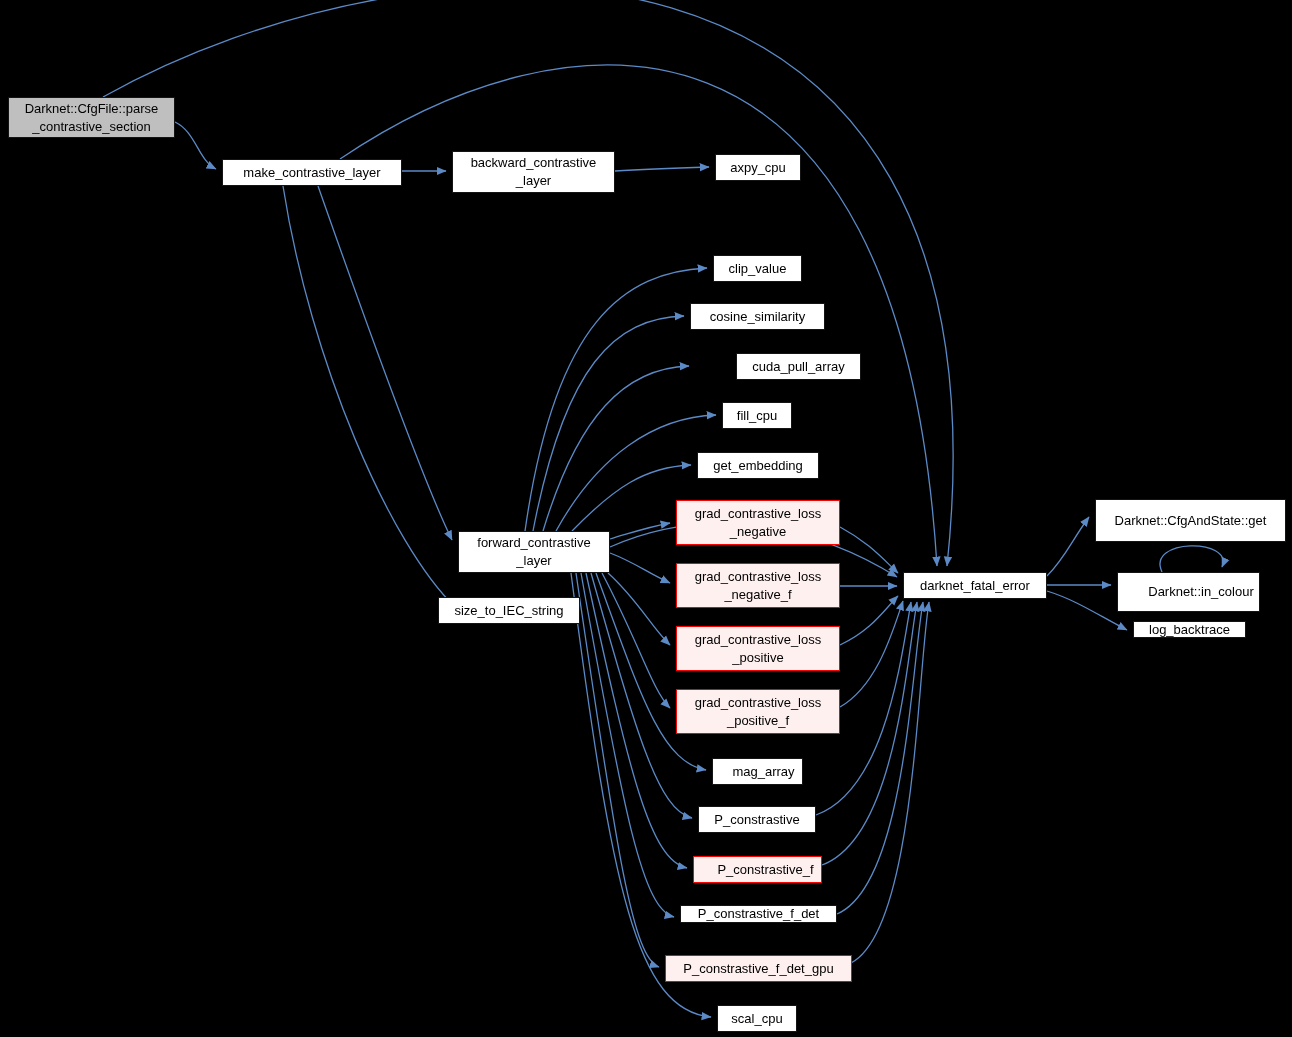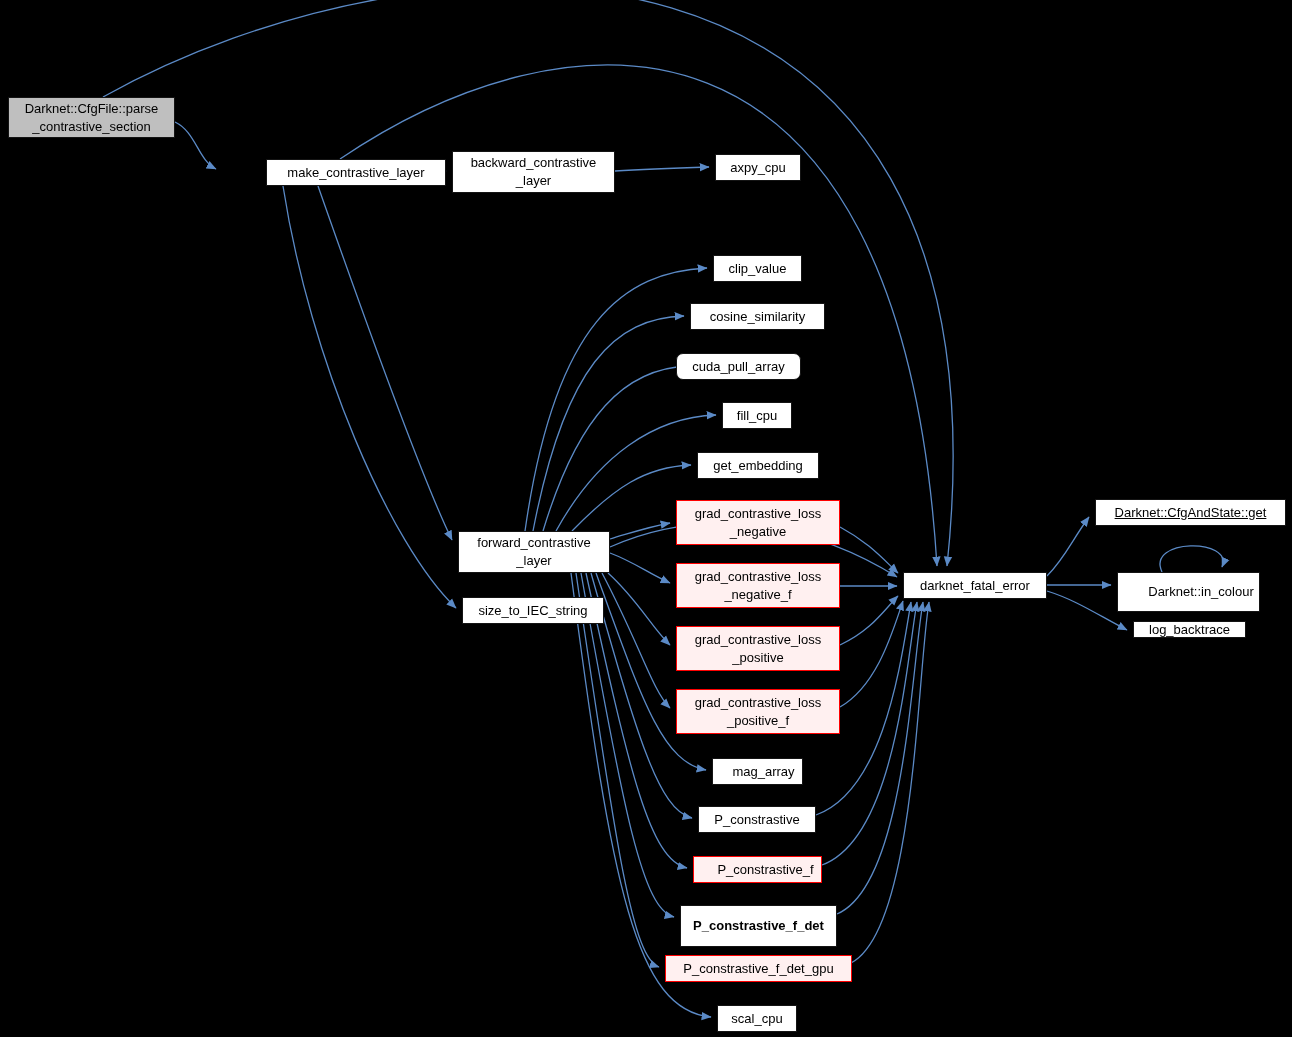--- a/index.html
+++ b/index.html
@@ -72,42 +72,42 @@
     <path class="edge" d="M 1047,585 C 1070,585 1085,585 1111,585" marker-end="url(#arrow)"></path>
     <path class="edge" d="M 1047,591 C 1076,600 1098,615 1127,630" marker-end="url(#arrow)"></path>
     <path class="edge" d="M 1162,572 C 1146,538 1234,538 1222,567" marker-end="url(#arrow)"></path>
   </svg>
 
   <div class="node selected" style="left:8px;top:97px;width:167px;height:41px;">
     <span>Darknet::CfgFile::parse</span>
     <span>_contrastive_section</span>
   </div>
 
-  <div class="node" style="left:222px;top:159px;width:180px;height:27px;margin-left:44px;">
+  <div class="node" style="left:222px;top:159px;width:180px;height:27px;">
     <span>make_contrastive_layer</span>
   </div>
 
   <div class="node" style="left:452px;top:151px;width:163px;height:42px;">
     <span>backward_contrastive</span>
     <span>_layer</span>
   </div>
 
   <div class="node" style="left:715px;top:154px;width:86px;height:27px;">
     <span>axpy_cpu</span>
   </div>
 
   <div class="node" style="left:713px;top:255px;width:89px;height:27px;">
     <span>clip_value</span>
   </div>
 
   <div class="node" style="left:690px;top:303px;width:135px;height:27px;">
     <span>cosine_similarity</span>
   </div>
 
-  <div class="node" style="left:676px;top:353px;width:125px;height:27px;border-radius:7px;">
+  <div class="node" style="left:736px;top:353px;width:125px;height:27px;">
     <span>cuda_pull_array</span>
   </div>
 
   <div class="node" style="left:722px;top:402px;width:70px;height:27px;">
     <span>fill_cpu</span>
   </div>
 
   <div class="node" style="left:697px;top:452px;width:122px;height:27px;">
     <span>get_embedding</span>
   </div>
@@ -120,21 +120,21 @@
   <div class="node" style="left:458px;top:531px;width:152px;height:42px;">
     <span>forward_contrastive</span>
     <span>_layer</span>
   </div>
 
   <div class="node red" style="left:676px;top:563px;width:164px;height:45px;">
     <span>grad_contrastive_loss</span>
     <span>_negative_f</span>
   </div>
 
-  <div class="node" style="left:462px;top:597px;width:142px;height:27px;">
+  <div class="node" style="left:438px;top:597px;width:142px;height:27px;">
     <span>size_to_IEC_string</span>
   </div>
 
   <div class="node red" style="left:676px;top:626px;width:164px;height:45px;">
     <span>grad_contrastive_loss</span>
     <span>_positive</span>
   </div>
 
   <div class="node red" style="left:676px;top:689px;width:164px;height:45px;">
     <span>grad_contrastive_loss</span>
@@ -146,37 +146,37 @@
   </div>
 
   <div class="node" style="left:698px;top:806px;width:118px;height:27px;">
     <span>P_constrastive</span>
   </div>
 
   <div class="node red" style="left:693px;top:856px;width:129px;height:27px;padding-left:16px;">
     <span>P_constrastive_f</span>
   </div>
 
-  <div class="node" style="left:680px;top:905px;width:157px;height:42px;font-weight:bold;">
+  <div class="node" style="left:680px;top:905px;width:157px;height:18px;">
     <span>P_constrastive_f_det</span>
   </div>
 
   <div class="node red" style="left:665px;top:955px;width:187px;height:27px;">
     <span>P_constrastive_f_det_gpu</span>
   </div>
 
   <div class="node" style="left:717px;top:1005px;width:80px;height:27px;">
     <span>scal_cpu</span>
   </div>
 
   <div class="node" style="left:903px;top:572px;width:144px;height:27px;">
     <span>darknet_fatal_error</span>
   </div>
 
-  <div class="node" style="left:1095px;top:499px;width:191px;height:27px;text-decoration:underline;">
+  <div class="node" style="left:1095px;top:499px;width:191px;height:43px;">
     <span>Darknet::CfgAndState::get</span>
   </div>
 
   <div class="node" style="left:1117px;top:572px;width:143px;height:40px;padding-left:25px;">
     <span>Darknet::in_colour</span>
   </div>
 
   <div class="node" style="left:1133px;top:621px;width:113px;height:17px;">
     <span>log_backtrace</span>
   </div>

